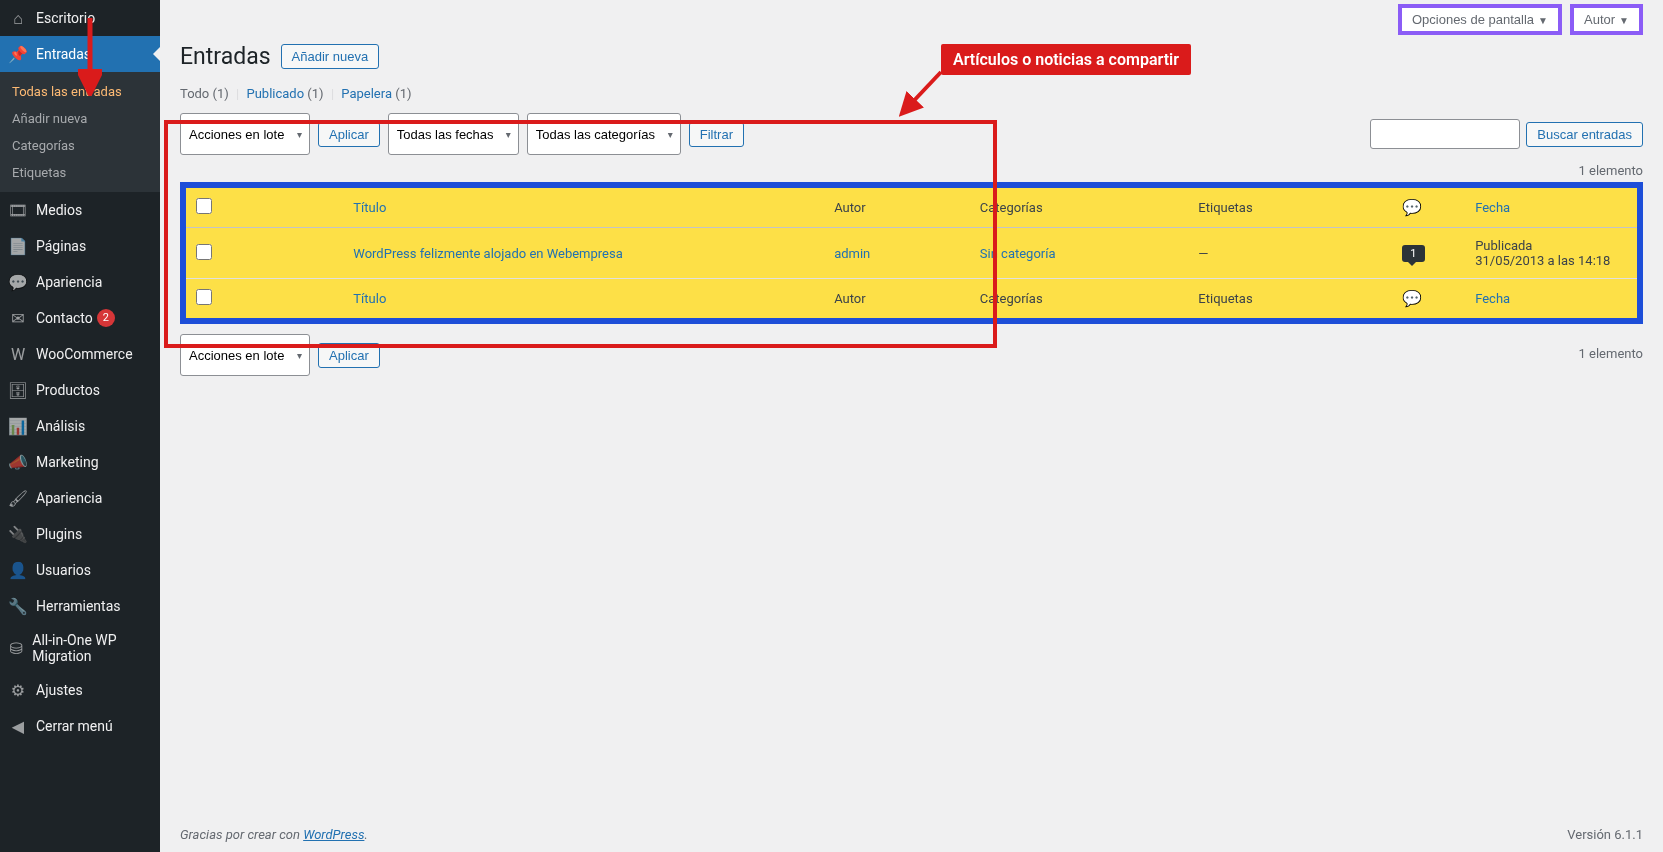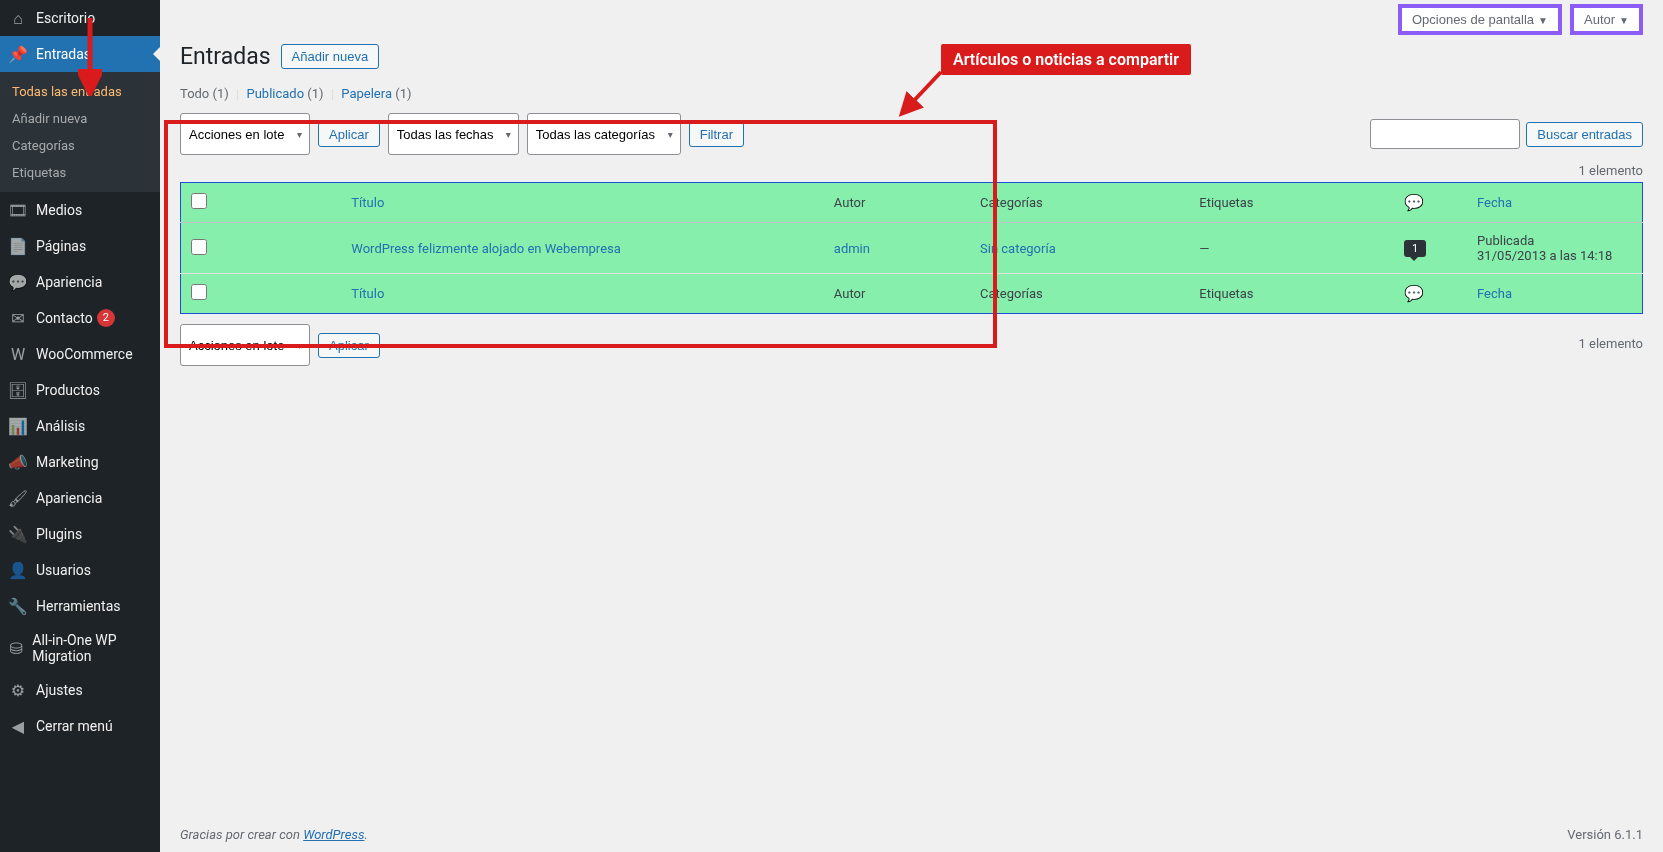--- a/index.html
+++ b/index.html
@@ -25,21 +25,21 @@
 .subsubsub a { color: #2271b1; text-decoration: none; }
 .subsubsub .sep { color: #dcdcde; margin: 0 4px; }
 .filter-row { display: flex; justify-content: space-between; align-items: center; flex-wrap: wrap; gap: 10px; margin-bottom: 8px; }
 .filter-left { display: flex; gap: 8px; flex-wrap: wrap; align-items: center; }
 .sel { border: 1px solid #8c8f94; background: #fff; padding: 0 24px 0 8px; font-size: 13px; height: 42px; border-radius: 3px; color: #000000; appearance: none; -webkit-appearance:none; position: relative; }
 .sel-wrap { position: relative; display: inline-block; }
 .sel-wrap::after { content: "▾"; position: absolute; right: 8px; top: 50%; transform: translateY(-50%); font-size: 10px; color: #646970; pointer-events: none; }
 .search-wrap { display: flex; gap: 6px; align-items: center; }
 .search-wrap input { border: 1px solid #8c8f94; height: 30px; width: 150px; padding: 0 8px; border-radius: 3px; }
 .count-txt { font-size: 13px; color: #646970; text-align: right; margin-bottom: 4px; }
-.table { width: 100%; border: 1px solid #1d4ed8; border-collapse: collapse; background: #86efac; }
+.table { width: 100%; border: 6px solid #1d4ed8; border-collapse: collapse; background: #fde047; }
 .table th, .table td { padding: 10px 10px; text-align: left; font-size: 13px; font-weight: 400; }
 .table thead th { border-bottom: 1px solid #c3c4c7; color: #2271b1; }
 .table thead th.dark, .table tfoot th.dark { color: #3c434a; }
 .table tfoot th { border-top: 1px solid #c3c4c7; color: #2271b1; }
 .table tbody td { border-bottom: 1px solid #e0e0e0; }
 .checkbox-col { width: 30px; }
 .checkbox-col input { width: 16px; height: 16px; }
 .col-title { width: 33%; }
 .col-author { width: 10%; }
 .col-cat { width: 15%; }

